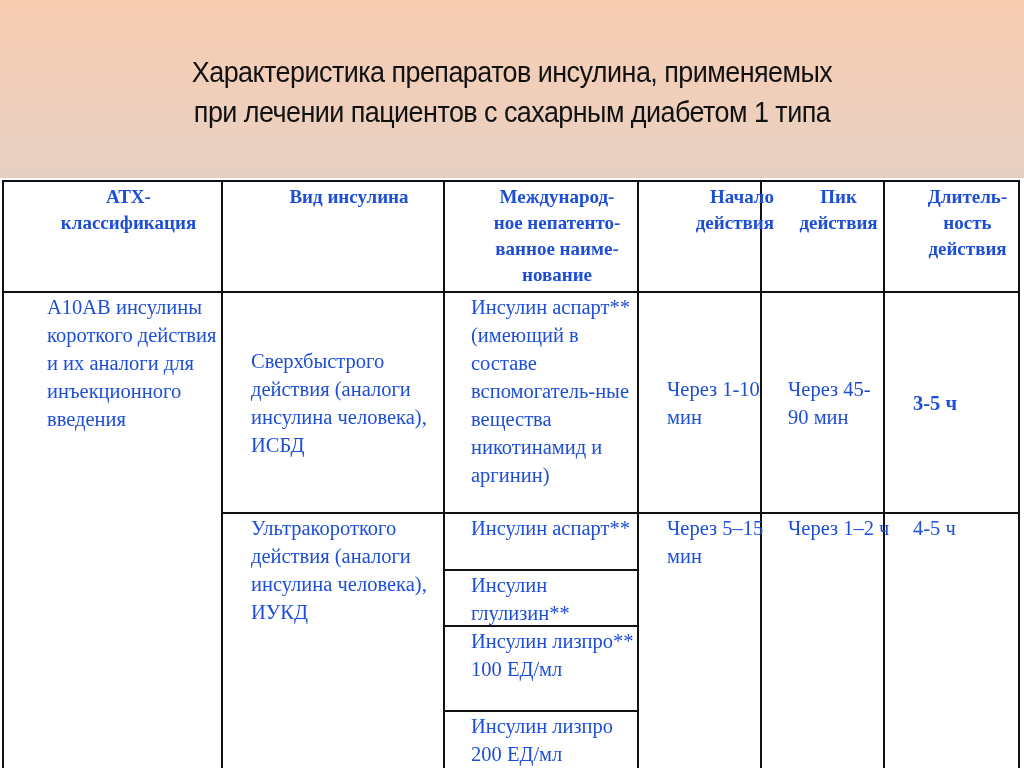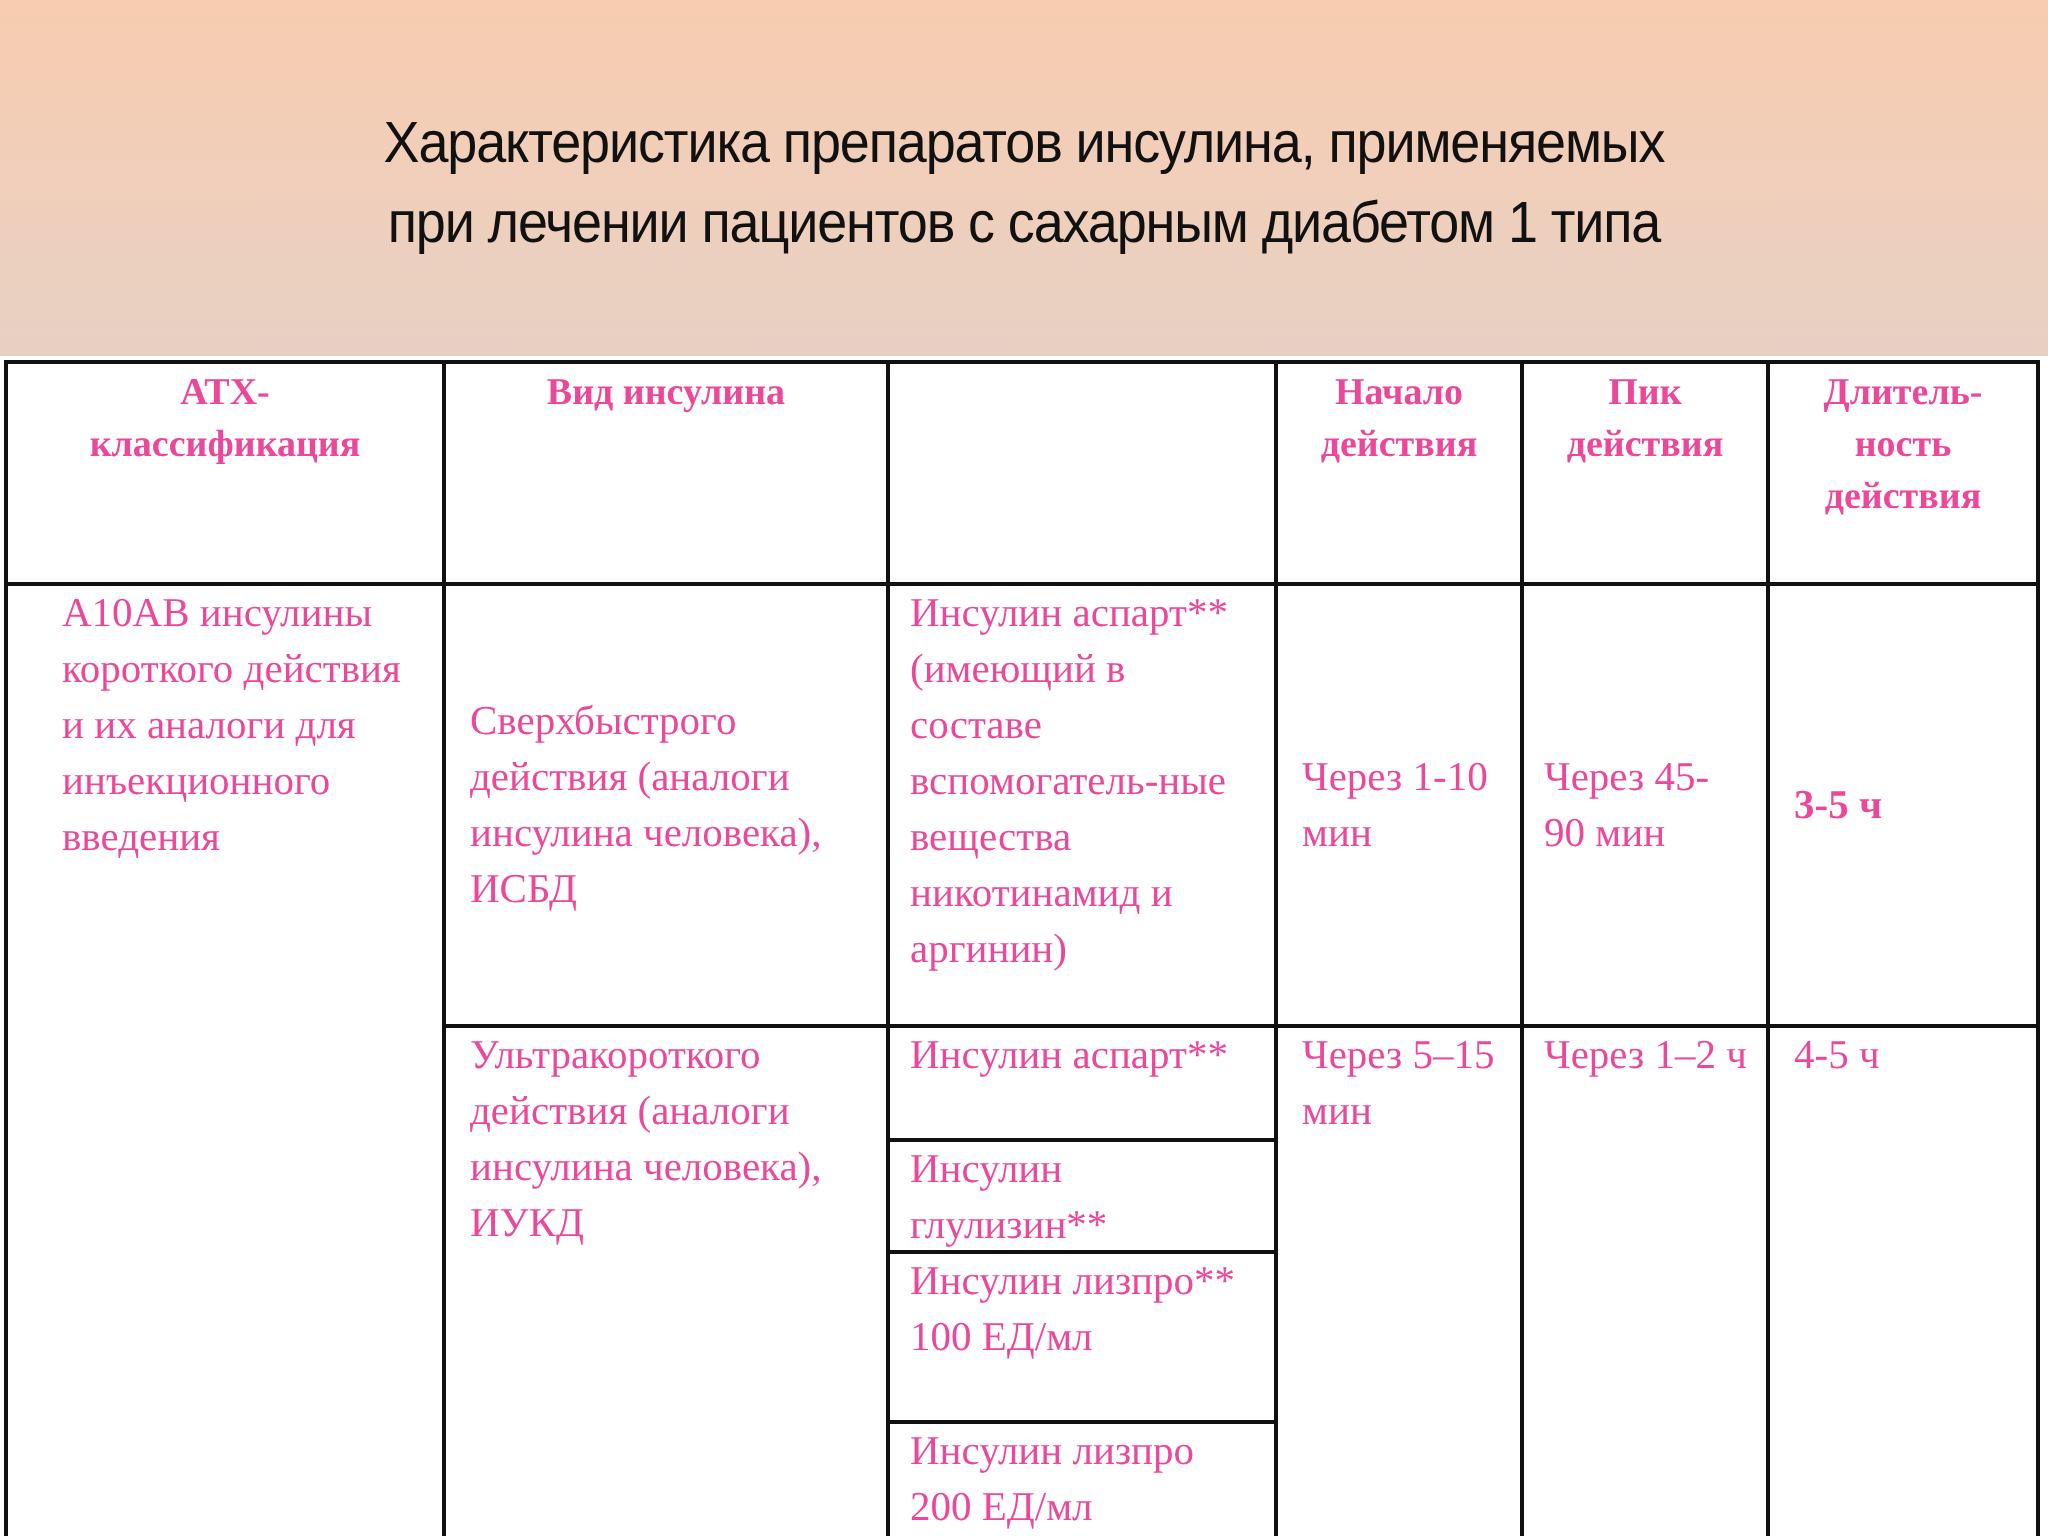--- a/index.html
+++ b/index.html
@@ -17,22 +17,22 @@
       text-align: center; color: #111;
       font-family: "Liberation Sans", sans-serif;
       font-size: 29px; line-height: 40px; letter-spacing: -0.6px;
       transform: scaleX(0.93); transform-origin: center;
     }
     .title div { white-space: nowrap; }
     .slide-table-wrap {
       position: absolute; left: 0; top: 178px; width: 1024px; height: 590px; background: #fff;
     }
     .cell {
-      position: absolute; box-sizing: border-box; color: #ec4899;
-      font-size: 20.5px; line-height: 28px; padding: 0 10px;
+      position: absolute; box-sizing: border-box; color: #1d4ed8;
+      font-size: 20.5px; line-height: 28px; padding: 0 10px; margin-left: 16px;
     }
     .hcell { font-weight: bold; text-align: center; font-size: 19px; line-height: 26px; padding-top: 2px; }
     .line { position: absolute; background: #111; }
     .v { width: 2px; }
     .h { height: 2px; }
     .vc { display: flex; align-items: center; }
   </style>
 </head>
 <body>
 
@@ -62,21 +62,27 @@
   <div class="line h" style="left:443px; top:447px; width:196px;"></div>
   <div class="line h" style="left:443px; top:532px; width:196px;"></div>
 
   <div class="cell hcell" style="left:4px; top:4px; width:217px;">
     <div>АТХ-</div>
     <div>классификация</div>
   </div>
   <div class="cell hcell" style="left:223px; top:4px; width:220px;">
     <div>Вид инсулина</div>
   </div>
-  <div class="cell hcell" style="left:639px; top:4px; width:121px; padding:2px 2px 0;">
+  <div class="cell hcell" style="left:445px; top:4px; width:192px;">
+    <div>Международ-</div>
+    <div>ное непатенто-</div>
+    <div>ванное наиме-</div>
+    <div>нование</div>
+  </div>
+  <div class="cell hcell" style="left:639px; top:4px; width:121px; padding:2px 2px 0;text-align:right;">
     <div>Начало</div>
     <div>действия</div>
   </div>
   <div class="cell hcell" style="left:762px; top:4px; width:121px; padding:2px 2px 0;">
     <div>Пик</div>
     <div>действия</div>
   </div>
   <div class="cell hcell" style="left:885px; top:4px; width:133px; padding:2px 2px 0;">
     <div>Длитель-</div>
     <div>ность</div>

